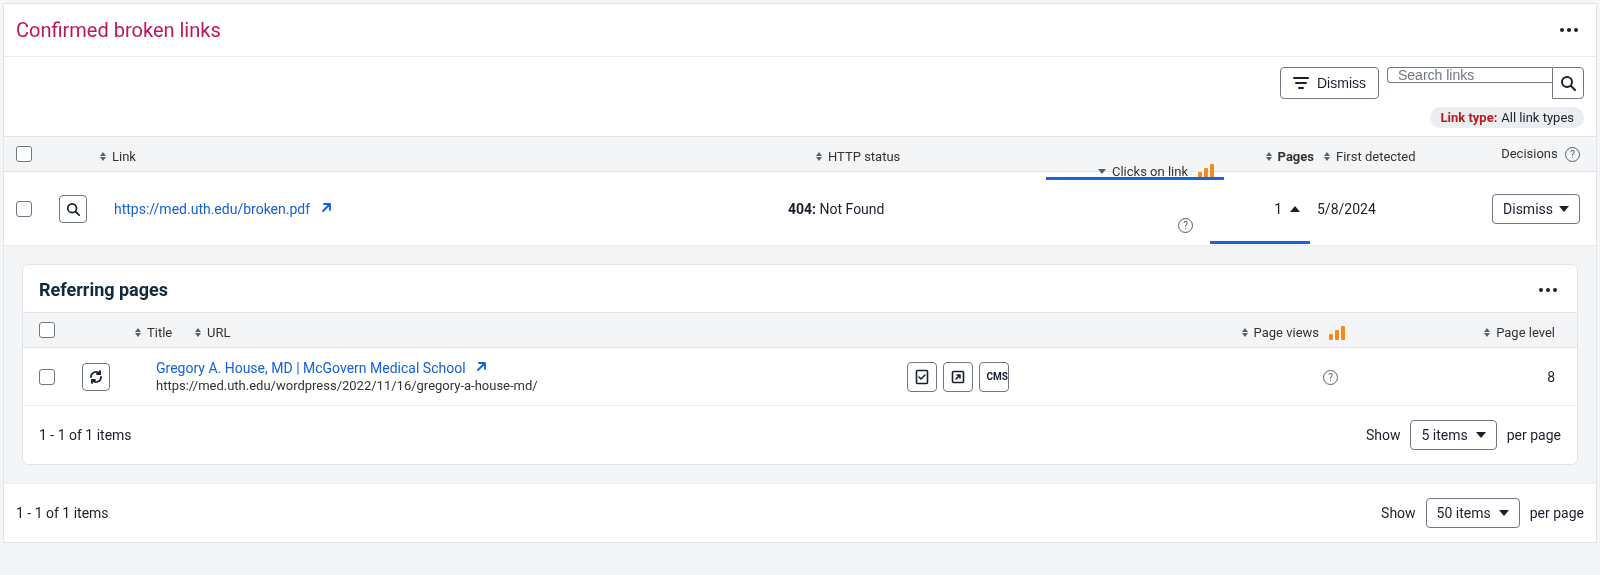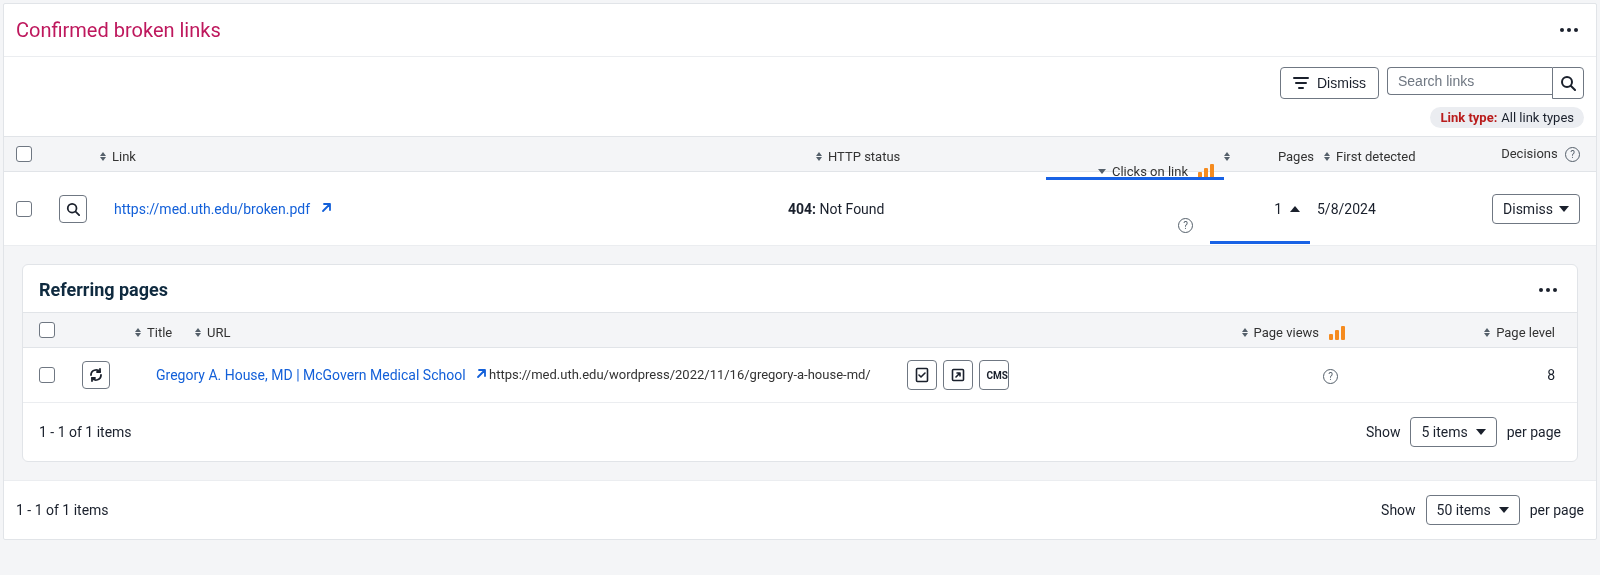--- a/index.html
+++ b/index.html
@@ -59,21 +59,21 @@
     color: #1a202c;
     font-weight: 500;
   }
   .search-wrap {
     display: flex;
   }
   .search-input {
     border: 1px solid #6f7782;
     border-right: none;
     border-radius: 4px 0 0 4px;
-    height: 28px;
+    height: 16px;
     padding: 0 10px;
     width: 165px;
     font-size: 14px;
     outline: none;
   }
   .search-input::placeholder { color: #6f7782; }
   .search-btn {
     border: 1px solid #6f7782;
     border-radius: 0 4px 4px 0;
     height: 32px;
@@ -187,21 +187,21 @@
     border-radius:6px;
   }
   .card-header {
     display:flex; justify-content:space-between; align-items:center;
     padding:14px 16px 12px 16px;
   }
   .card-title {
     font-size:18px; font-weight:700; color:#0f2a3f;
   }
   .sub-url { font-size:13px; color:#333; }
-  .row-link-wrap { display:flex; flex-direction:row; gap:2px;}
+  .row-link-wrap { display:flex; flex-direction:column; gap:2px;}
   .cms-btn {
     width:30px;height:30px;border:1px solid #6f7782;border-radius:4px;
     display:inline-flex;align-items:center;justify-content:flex-end;font-size:10px;font-weight:700;cursor:pointer;background:#fff;
   }
   .footer {
     display:flex; justify-content:space-between; align-items:center;
     padding:14px 16px;
     font-size:14px;
   }
   .select-btn {
@@ -289,21 +289,21 @@
         <span>Clicks on link</span>
         <span class="analytics-ic">
             <span></span>
             <span></span>
             <span></span>
           </span>
       </span>
       <span class="active-underline"></span>
     </div>
     <div class="col-pages">
-      <span class="th-label" style="justify-content:space-between;width:100%;">
+      <span class="th-label" style="justify-content:flex-end;width:100%;font-weight:bold;">
         <span class="sort-ic">
             <span class="tri-up"></span>
             <span class="tri-dn"></span>
           </span>
         <span>Pages</span>
       </span>
     </div>
     <div class="col-first">
       <span class="th-label">
         <span class="sort-ic">

